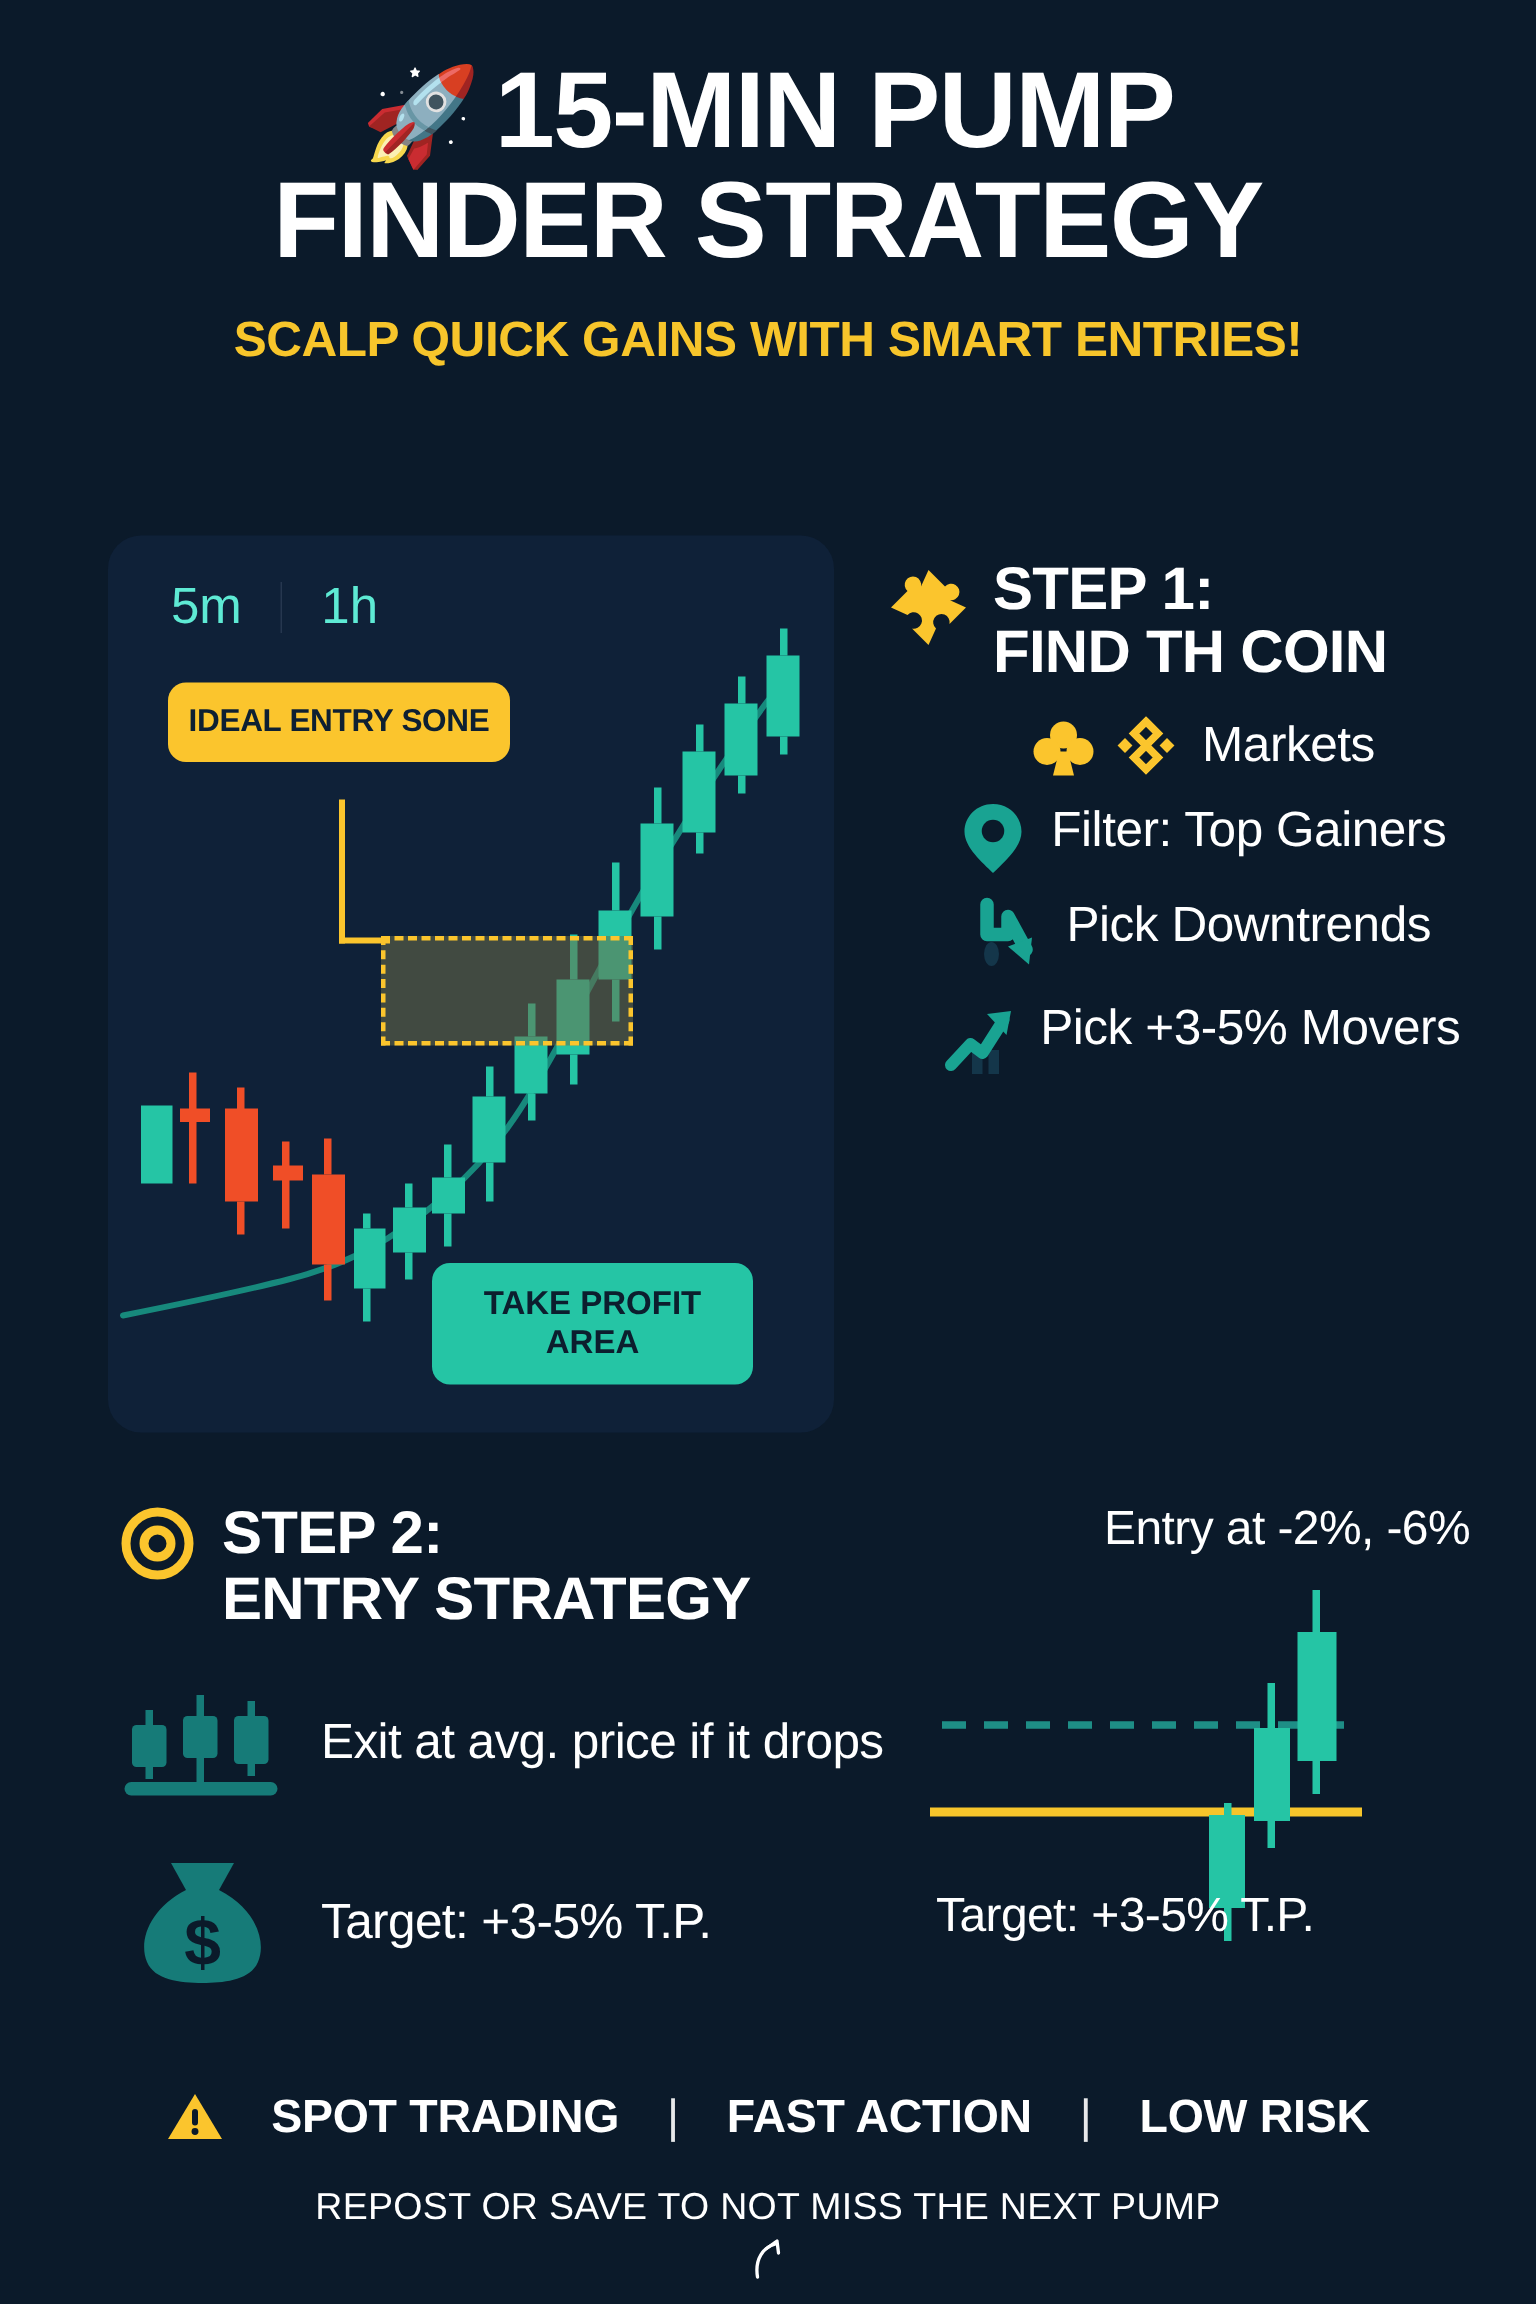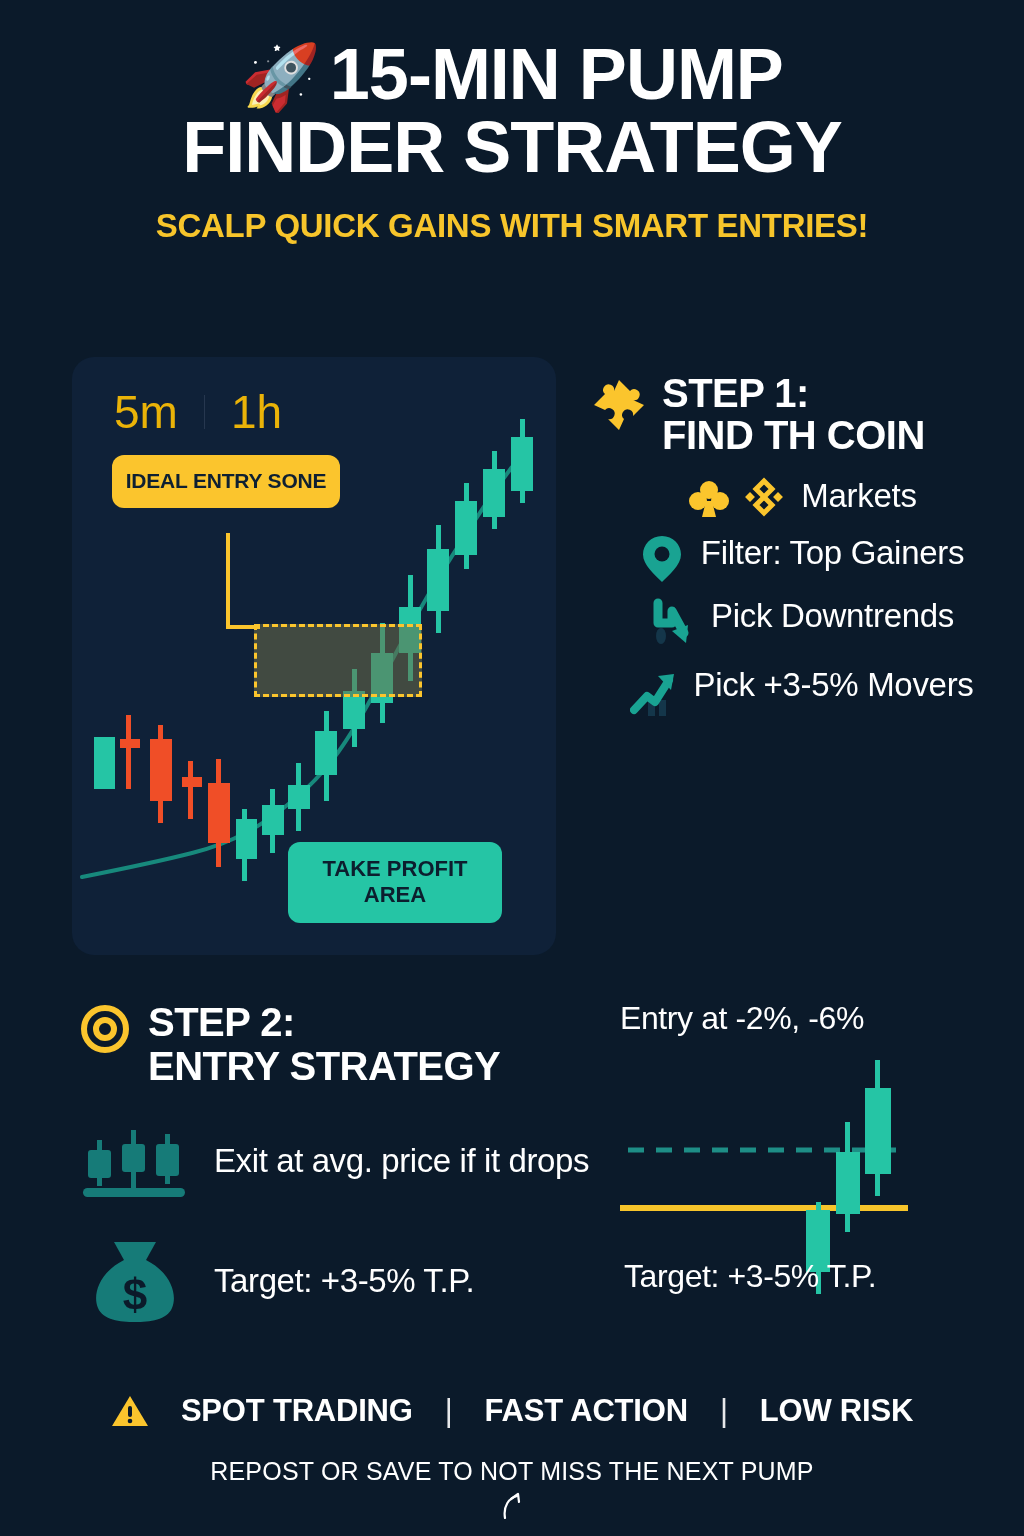--- a/index.html
+++ b/index.html
@@ -25,21 +25,21 @@
     margin-top:22px; font-size:33px; font-weight:bold; color:#F7C52B;
     letter-spacing:-0.3px;
   }
 
   
   .chart-panel{
     position:absolute; left:72px; top:357px; width:484px; height:598px;
     background:#0F2138; border-radius:22px; overflow:hidden;
   }
   .tf-row{ position:absolute; left:42px; top:28px; display:flex; align-items:center; gap:0; }
-  .tf{ font-size:46px; color:#eab308; font-weight:500; }
+  .tf{ font-size:34px; color:#5eead4; font-weight:500; }
   .tf-div{ width:1px; height:34px; background:#26374f; margin:0 26px; }
 
   .badge-entry{
     position:absolute; left:40px; top:98px; width:228px;
     background:#FBC52D; color:#0E2032; border-radius:12px;
     font-size:21px; font-weight:bold; text-align:center;
     padding:14px 8px; line-height:1.18; letter-spacing:-0.2px;
     z-index:6;
   }
   .leader{ position:absolute; z-index:5; }
@@ -72,21 +72,21 @@
   
   .step2{ position:absolute; left:80px; top:1000px; width:530px; }
   .s2-head{ display:flex; align-items:flex-start; gap:18px; }
   .s2-head .htext{ font-size:40px; font-weight:bold; line-height:1.1; letter-spacing:-0.5px; }
   .s2-list{ margin-top:34px; display:flex; flex-direction:column; gap:38px; }
   .s2-item{ display:flex; align-items:center; gap:24px; }
   .s2-item .txt{ font-size:33px; line-height:1.13; letter-spacing:-0.4px; }
 
   
   .mini{ position:absolute; left:620px; top:1000px; width:360px; height:340px; }
-  .mini-top{ font-size:32px; letter-spacing:-0.4px; white-space:nowrap; }
+  .mini-top{ font-size:32px; letter-spacing:-0.4px; white-space:nowrap;text-align:right; }
   .mini-bot{ position:absolute; left:4px; top:258px; font-size:32px; line-height:1.14; letter-spacing:-0.4px; }
 
   
   .footer{ position:absolute; left:0; top:1393px; width:1024px; text-align:center; }
   .f1{ display:flex; align-items:center; justify-content:center; gap:32px;
        font-size:31px; font-weight:bold; letter-spacing:-0.2px; }
   .f1 .sep{ color:#ffffff; font-weight:400; opacity:.9; }
   .f2{ margin-top:28px; font-size:25px; letter-spacing:0.2px; display:flex; align-items:center; justify-content:center; gap:4px;flex-direction:column;}
 </style>
 </head>

